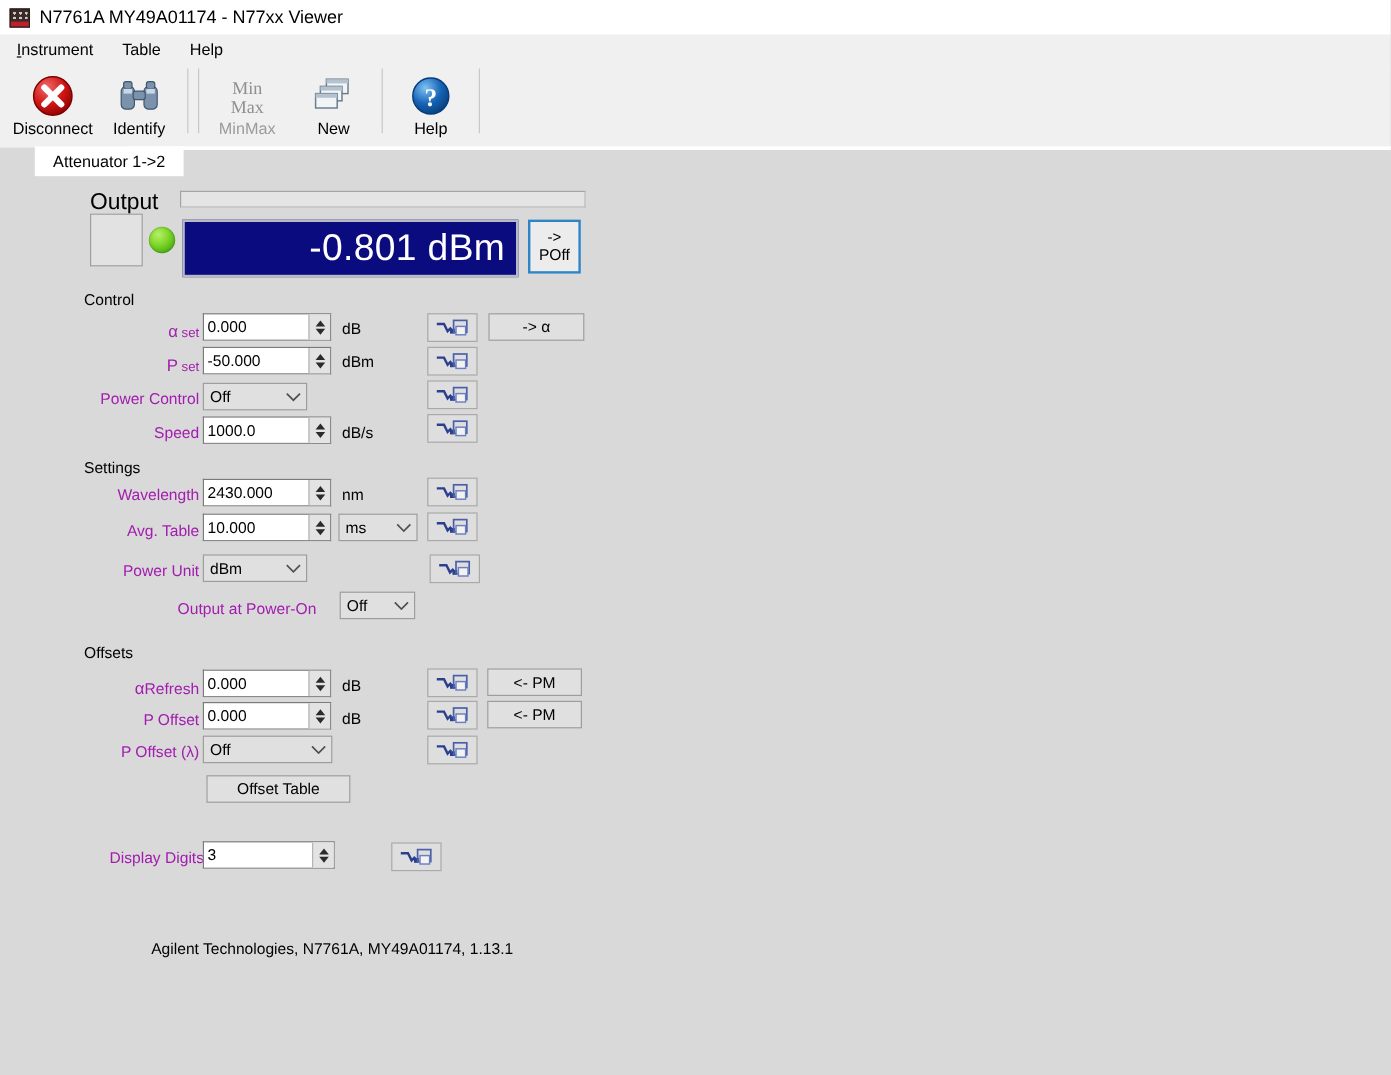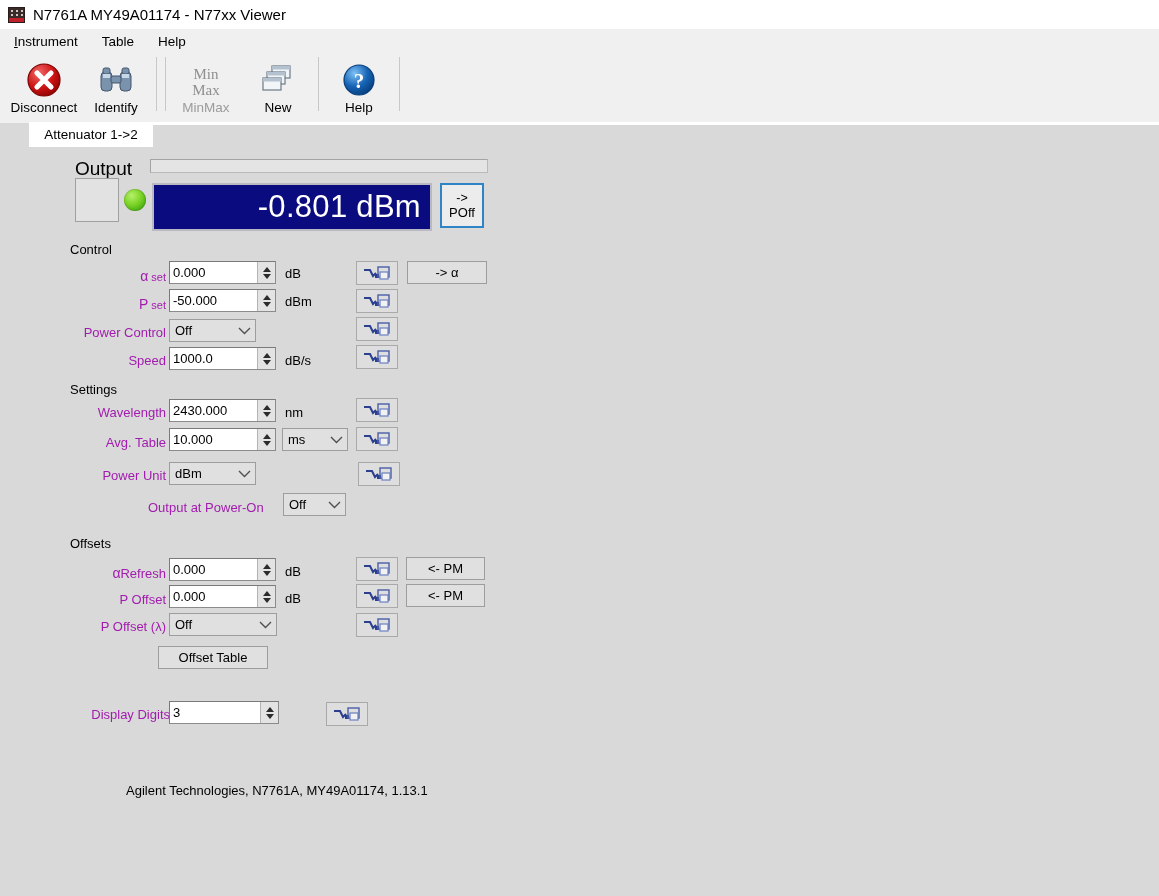--- a/index.html
+++ b/index.html
@@ -698,21 +698,21 @@
   </div>
   <div class="logbtn" style="left:356px; top:466px;">
     <svg width="28" height="16" viewBox="0 0 28 16">
         <path d="M1 5 H7 L10 11 L13 8" stroke="#2b3f8f" stroke-width="2" fill="none"></path>
         <rect x="12" y="9" width="4" height="4" fill="#2b3f8f"></rect>
         <rect x="15" y="2" width="11" height="10" fill="none" stroke="#4a5fa8" stroke-width="1.4"></rect>
         <rect x="17" y="7" width="8" height="7" fill="#f2f2f2" stroke="#6b7fc0" stroke-width="1.2"></rect>
       </svg>
   </div>
 
-  <div class="btn" style="left:158px; top:499px; width:110px; height:23px;text-align:center;">
+  <div class="btn" style="left:172px; top:499px; width:120px; height:23px;text-align:center;">
       <span>Offset Table</span>
     </div>
 
   <div class="fld-label" style="left:60px; top:560px; width:110px;">Display Digits</div>
   <div class="spin" style="left:169px; top:554px; width:110px;">
     <div class="val">3</div>
     <div class="arrows">
         <div class="up"></div>
         <div class="dn"></div>
       </div>

